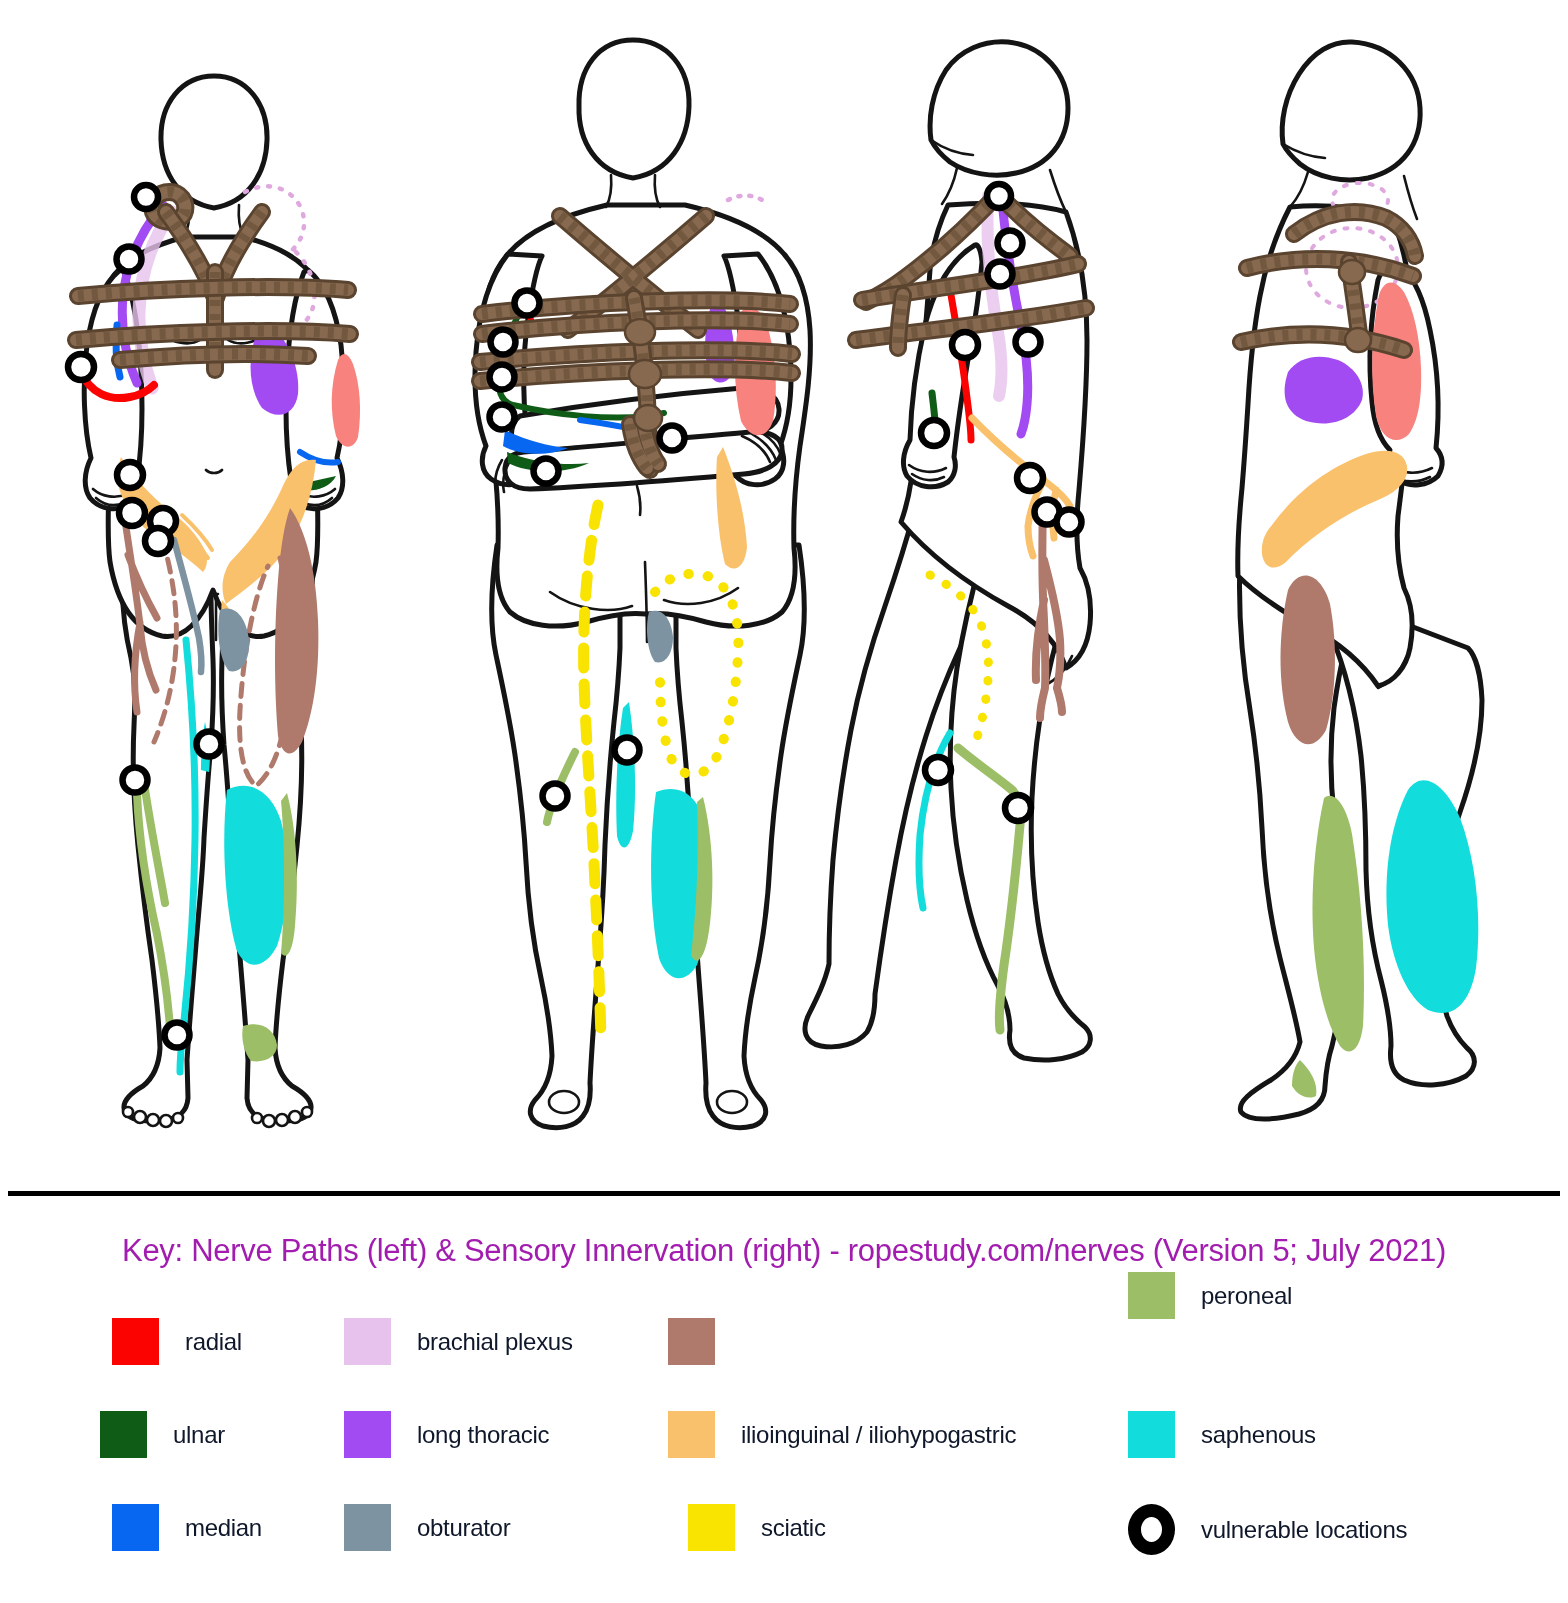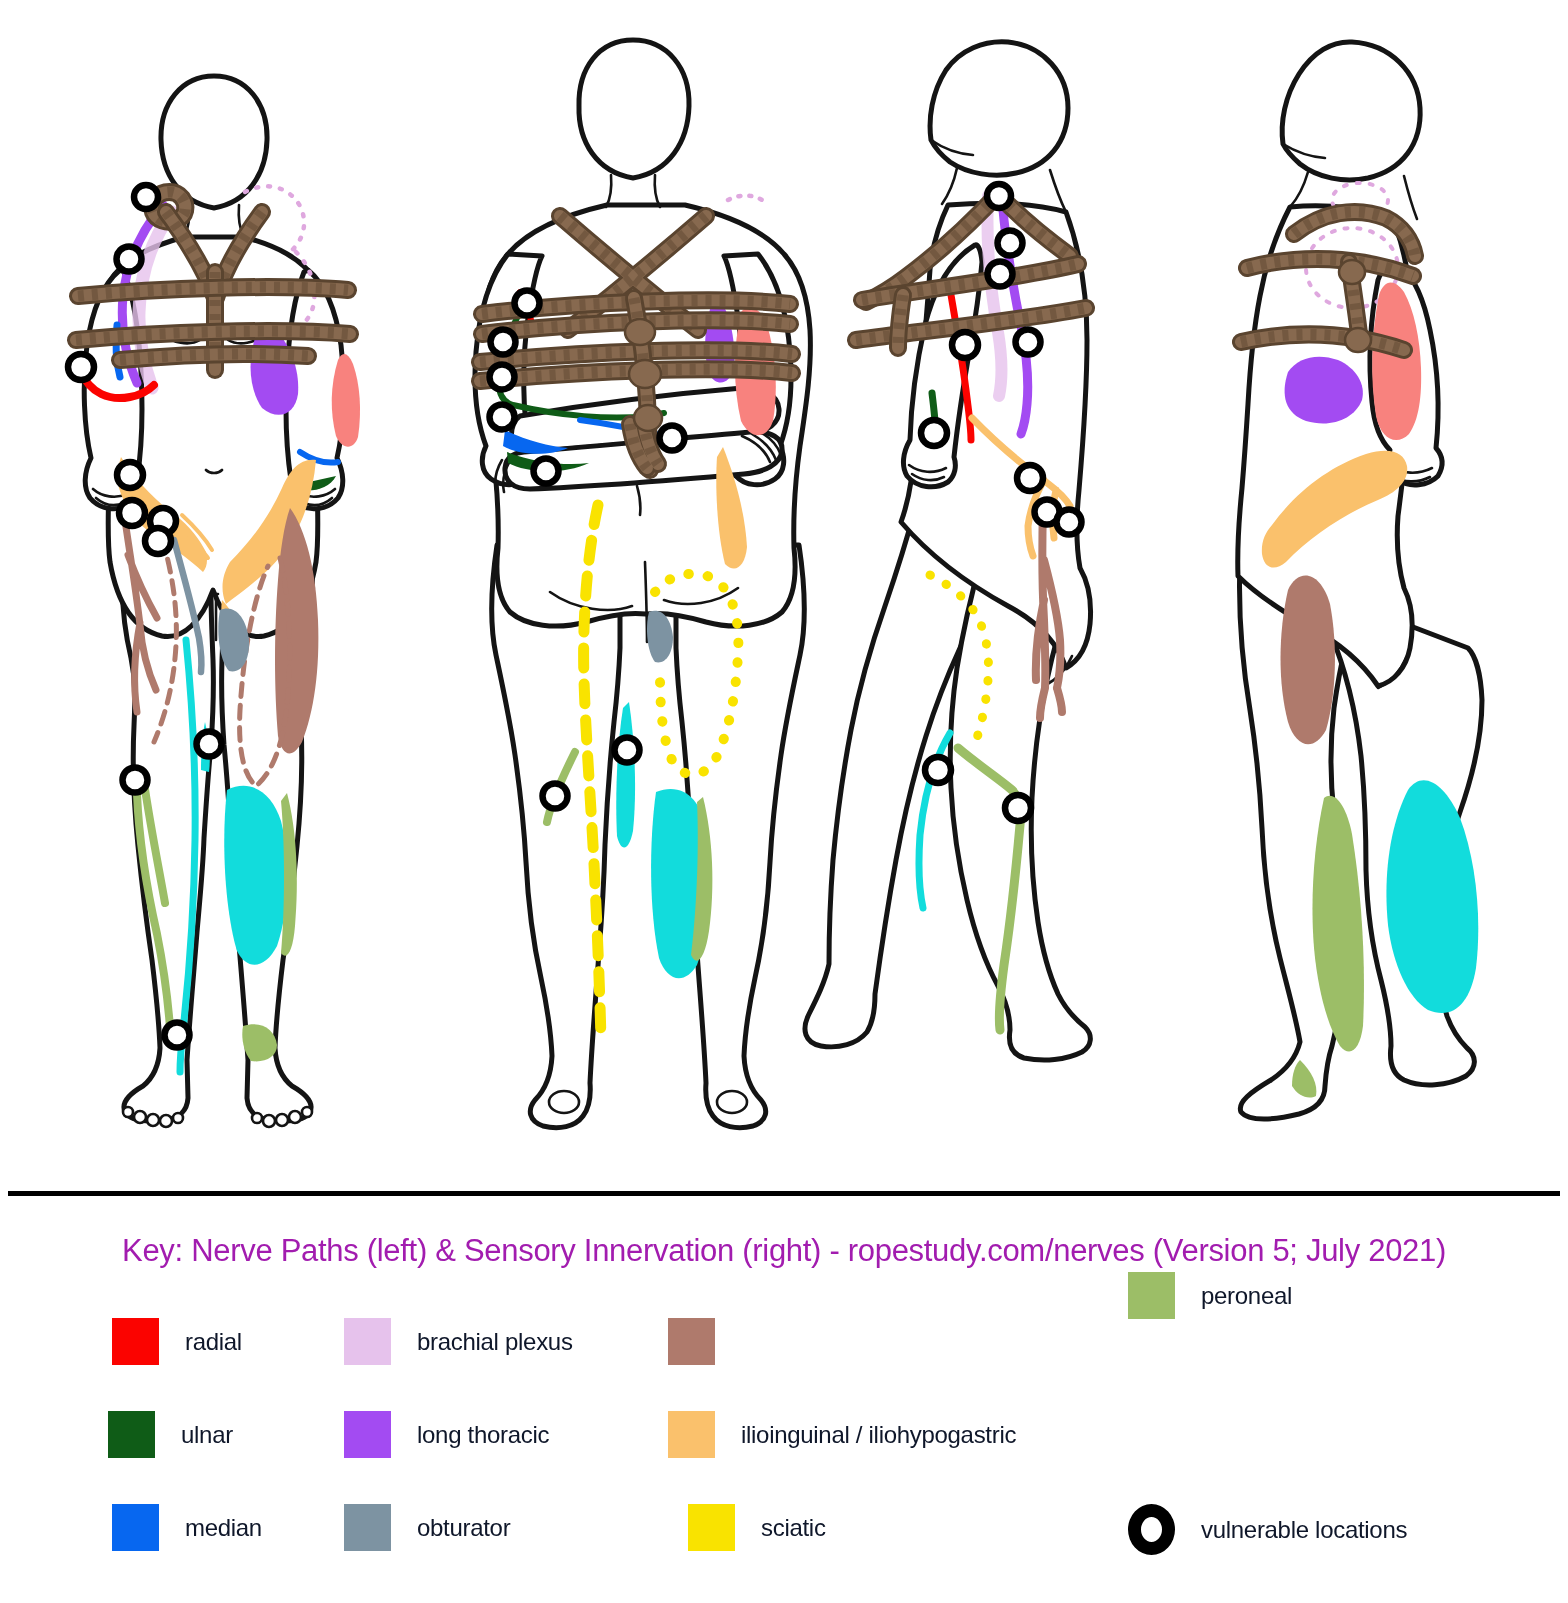--- a/index.html
+++ b/index.html
@@ -268,21 +268,21 @@
   </g>
 </svg>
 
 <div class="sep"></div>
 <div class="title">Key: Nerve Paths (left) &amp; Sensory Innervation (right) - ropestudy.com/nerves (Version 5; July 2021)</div>
 
 <div class="leg-item" style="left:112px;top:1318px">
   <div class="sw" style="background-color: rgb(251, 3, 0);"></div>
   <span class="lb">radial</span>
 </div>
-<div class="leg-item" style="left:108px;top:1411px">
+<div class="leg-item" style="left:100px;top:1411px">
   <div class="sw" style="background-color: rgb(15, 92, 23);"></div>
   <span class="lb">ulnar</span>
 </div>
 <div class="leg-item" style="left:112px;top:1504px">
   <div class="sw" style="background-color: rgb(7, 103, 240);"></div>
   <span class="lb">median</span>
 </div>
 <div class="leg-item" style="left:344px;top:1318px">
   <div class="sw" style="background-color: rgb(230, 194, 236);"></div>
   <span class="lb">brachial plexus</span>
@@ -303,18 +303,22 @@
   <span class="lb">ilioinguinal / iliohypogastric</span>
 </div>
 <div class="leg-item" style="left:688px;top:1504px">
   <div class="sw" style="background-color: rgb(249, 227, 0);"></div>
   <span class="lb">sciatic</span>
 </div>
 <div class="leg-item" style="left:1128px;top:1272px">
   <div class="sw" style="background-color: rgb(156, 190, 103);"></div>
   <span class="lb">peroneal</span>
 </div>
+<div class="leg-item" style="left:1128px;top:1411px">
+  <div class="sw" style="background-color: rgb(18, 220, 220);"></div>
+  <span class="lb">saphenous</span>
+</div>
 <div class="leg-item" style="left:1128px;top:1504px">
   <div class="ring"></div>
   <span class="lb">vulnerable locations</span>
 </div>
 
 </div>
 
 </body></html>

